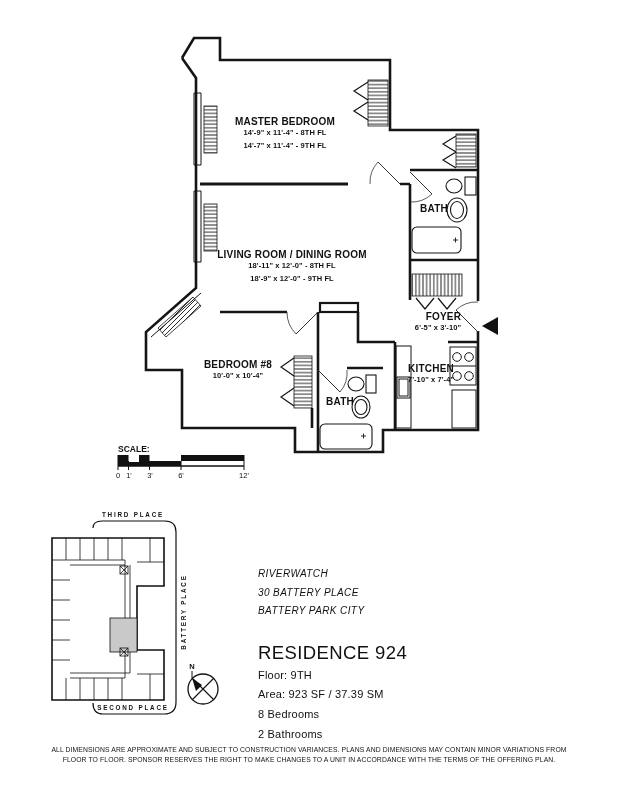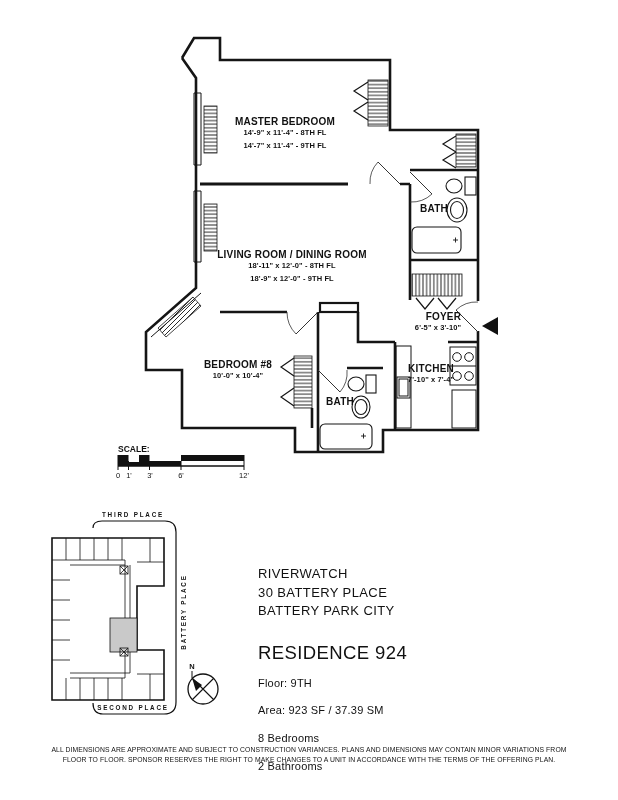--- a/index.html
+++ b/index.html
@@ -6,23 +6,23 @@
   .page{
     position:relative;width:618px;height:800px;background:#ffffff;
     font-family:"Liberation Sans", sans-serif;color:#111;overflow:hidden;
     margin:0 auto;
   }
   svg{position:absolute;left:0;top:0;}
   .lbl{position:absolute;transform:translateX(-50%);text-align:center;white-space:nowrap;color:#111;}
   .room-name{font-size:10px;font-weight:bold;letter-spacing:.2px;}
   .room-dim{font-size:7.5px;font-weight:bold;letter-spacing:.1px;line-height:12.5px;}
   .info{position:absolute;left:258px;top:565px;}
-  .info .b{font-size:13px;line-height:18.5px;letter-spacing:.4px;}
+  .info .b{font-size:10px;line-height:18.5px;letter-spacing:.4px;font-style:italic;}
   .info .res{font-size:18.5px;letter-spacing:.4px;margin-top:21px;}
-  .info .det{font-size:11px;line-height:15.8px;letter-spacing:.2px;margin-top:12px;}
+  .info .det{font-size:11px;line-height:15.8px;letter-spacing:.2px;margin-top:4px;}
   .info .det-wrap{margin-top:4px;}
   .disclaimer{position:absolute;left:50%;transform:translateX(-50%);top:745px;text-align:center;}
   .disclaimer div{font-size:6.8px;line-height:9.6px;letter-spacing:.1px;white-space:nowrap;}
 </style>
 </head>
 <body>
 
 <div class="page">
 
   <svg width="618" height="800" viewBox="0 0 618 800">

